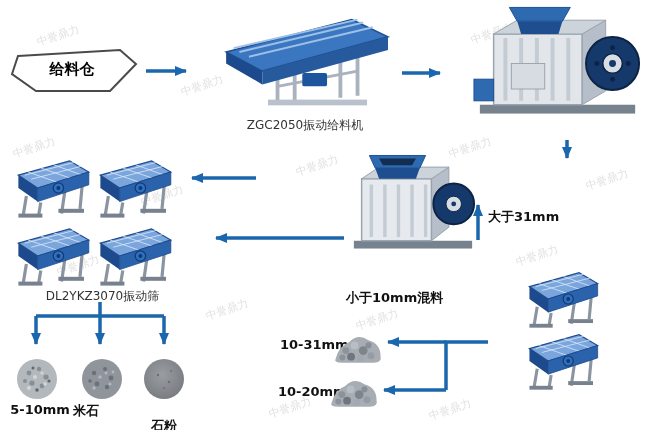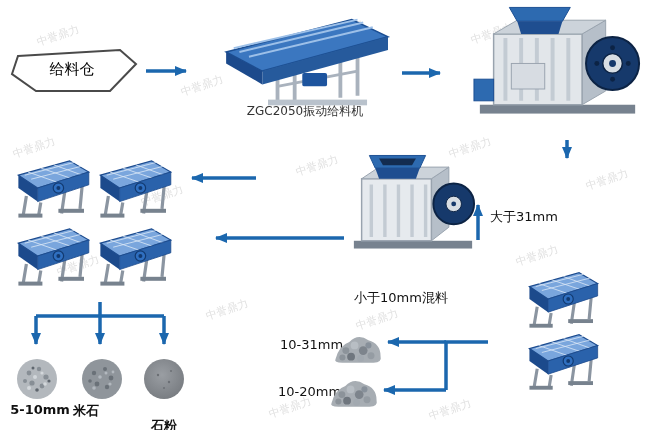--- a/index.html
+++ b/index.html
@@ -2,23 +2,23 @@
 <html><head>
 <meta charset="utf-8">
 <style>
   * { margin:0; padding:0; box-sizing:border-box; }
   html,body { background:#fff; }
   body { font-family:"DejaVu Sans","Liberation Sans",sans-serif; }
   .canvas { position:relative; width:650px; height:430px; background:#ffffff; overflow:hidden; }
   .abs { position:absolute; }
   .overlay { position:absolute; left:0; top:0; pointer-events:none; }
   .machine-label { position:absolute; font-size:12px; color:#333; text-align:center; white-space:nowrap; }
-  .flow-label { position:absolute; font-size:13px; font-weight:normal; color:#111; text-align:center; white-space:nowrap; }
+  .flow-label { position:absolute; font-size:13px; font-weight:bold; color:#111; text-align:left; white-space:nowrap; }
   .product-label { position:absolute; font-size:13px; font-weight:bold; color:#111; text-align:center; white-space:nowrap; }
-  .bin-label { position:absolute; font-size:15px; font-weight:normal; color:#000; text-align:center; }
+  .bin-label { position:absolute; font-size:15px; font-weight:bold; color:#000; text-align:center; }
   .wm { position:absolute; font-size:11px; color:#c6c6c6; opacity:.55; transform:rotate(-18deg); white-space:nowrap; pointer-events:none; }
 </style>
 </head>
 <body>
 
 <div class="canvas">
 
   <span class="wm" style="left:36px;top:28px">中誉鼎力</span>
   <span class="wm" style="left:180px;top:78px">中誉鼎力</span>
   <span class="wm" style="left:320px;top:22px">中誉鼎力</span>
@@ -132,21 +132,21 @@
   </svg>
 
   <svg class="abs" style="left:10px;top:46px" width="130" height="48">
     <polygon points="8,10 110,4 126,18 100,45 26,45 2,28" fill="#ffffff" stroke="#4a4a4a" stroke-width="2"></polygon>
   </svg>
   <div class="bin-label" style="left:22px;top:60px;width:100px">给料仓</div>
 
   <svg class="abs" style="left:222px;top:12px" width="172" height="100">
     <use href="#sym-feeder"></use>
   </svg>
-  <div class="machine-label" style="left:215px;top:103px;width:180px">ZGC2050振动给料机</div>
+  <div class="machine-label" style="left:215px;top:117px;width:180px">ZGC2050振动给料机</div>
 
   <svg class="abs" style="left:472px;top:4px" width="172" height="114">
     <use href="#sym-crusher-big"></use>
   </svg>
 
   <svg class="abs" style="left:350px;top:152px" width="126" height="100">
     <use href="#sym-crusher-small"></use>
   </svg>
 
   <div class="flow-label" style="left:488px;top:208px;width:72px">大于31mm</div>
@@ -157,20 +157,21 @@
     </svg>
   <svg class="abs" style="left:94px;top:156px" width="80" height="64">
       <use href="#sym-screen"></use>
     </svg>
   <svg class="abs" style="left:12px;top:224px" width="80" height="64">
       <use href="#sym-screen"></use>
     </svg>
   <svg class="abs" style="left:94px;top:224px" width="80" height="64">
       <use href="#sym-screen"></use>
     </svg>
+  <div class="machine-label" style="left:15px;top:288px;width:175px">DL2YKZ3070振动筛</div>
 
   <svg class="abs" style="left:488px;top:268px" width="148" height="62" preserveAspectRatio="none">
       <use href="#sym-screen"></use>
     </svg>
   <svg class="abs" style="left:488px;top:330px" width="148" height="62" preserveAspectRatio="none">
       <use href="#sym-screen"></use>
     </svg>
 
   <div class="flow-label" style="left:280px;top:337px;width:56px">10-31mm</div>
   <svg class="abs" style="left:332px;top:328px" width="52" height="40">

